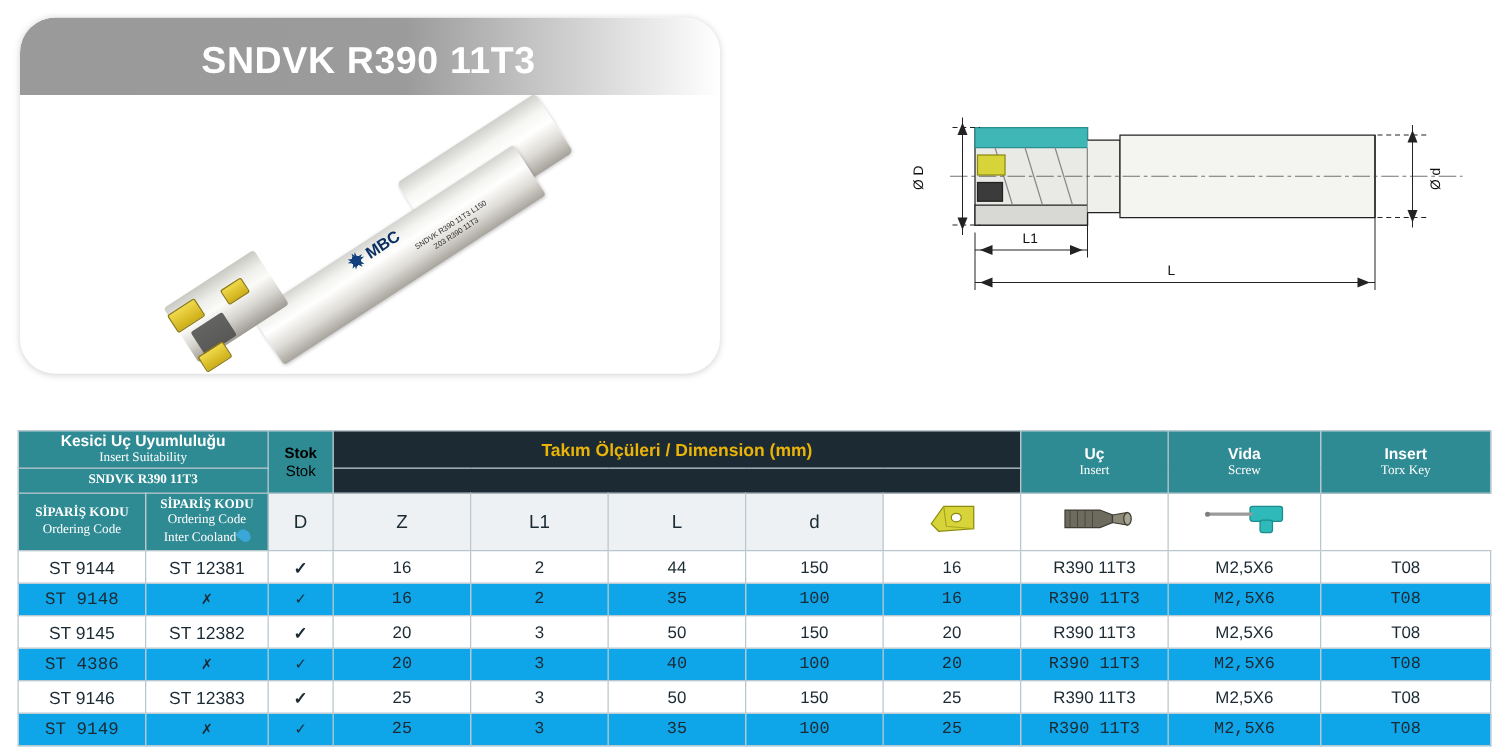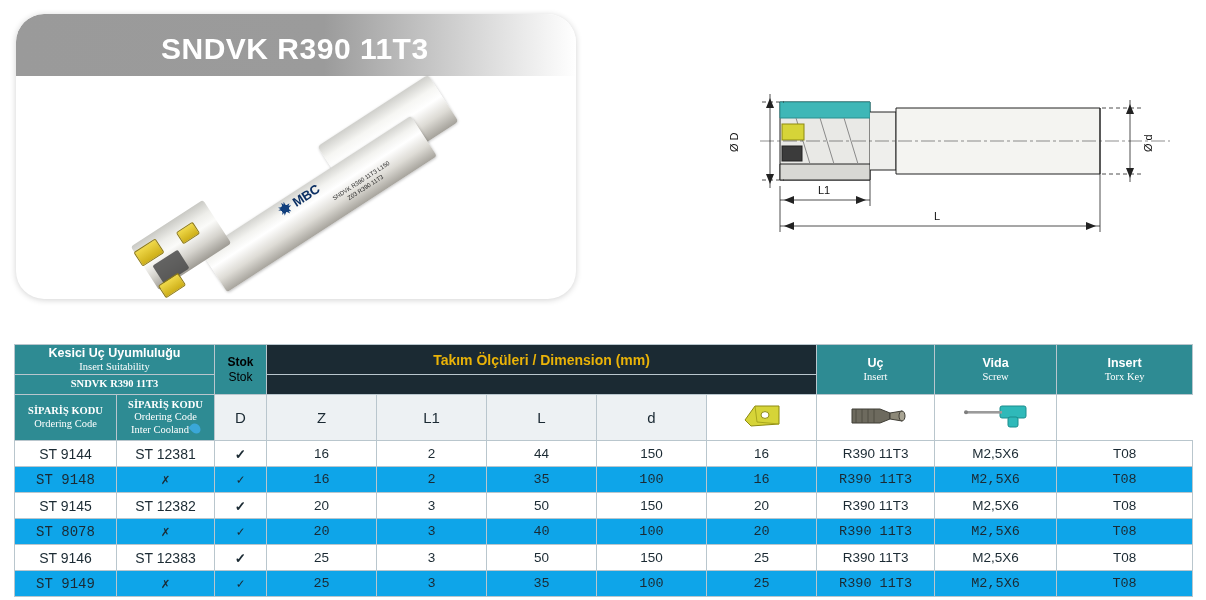--- a/index.html
+++ b/index.html
@@ -384,21 +384,21 @@
           <td class="cell">20</td>
           <td class="cell">3</td>
           <td class="cell">50</td>
           <td class="cell">150</td>
           <td class="cell">20</td>
           <td class="cell">R390 11T3</td>
           <td class="cell">M2,5X6</td>
           <td class="cell">T08</td>
         </tr>
         <tr class="alt">
-          <td class="cell code">ST 8078</td>
+          <td class="cell code">ST 4386</td>
           <td class="cell code cross">✗</td>
           <td class="cell tick">✓</td>
           <td class="cell">20</td>
           <td class="cell">3</td>
           <td class="cell">40</td>
           <td class="cell">100</td>
           <td class="cell">20</td>
           <td class="cell">R390 11T3</td>
           <td class="cell">M2,5X6</td>
           <td class="cell">T08</td>

